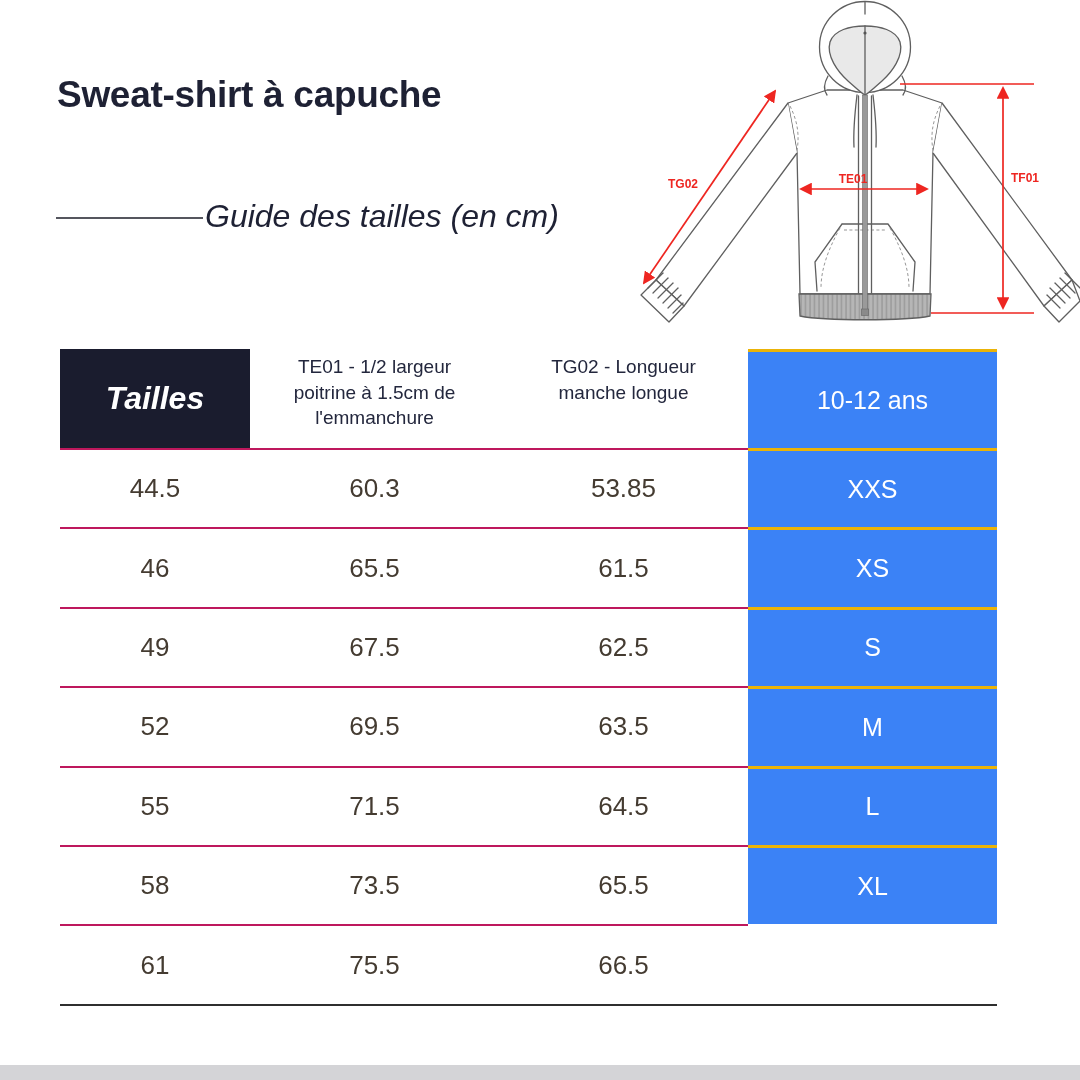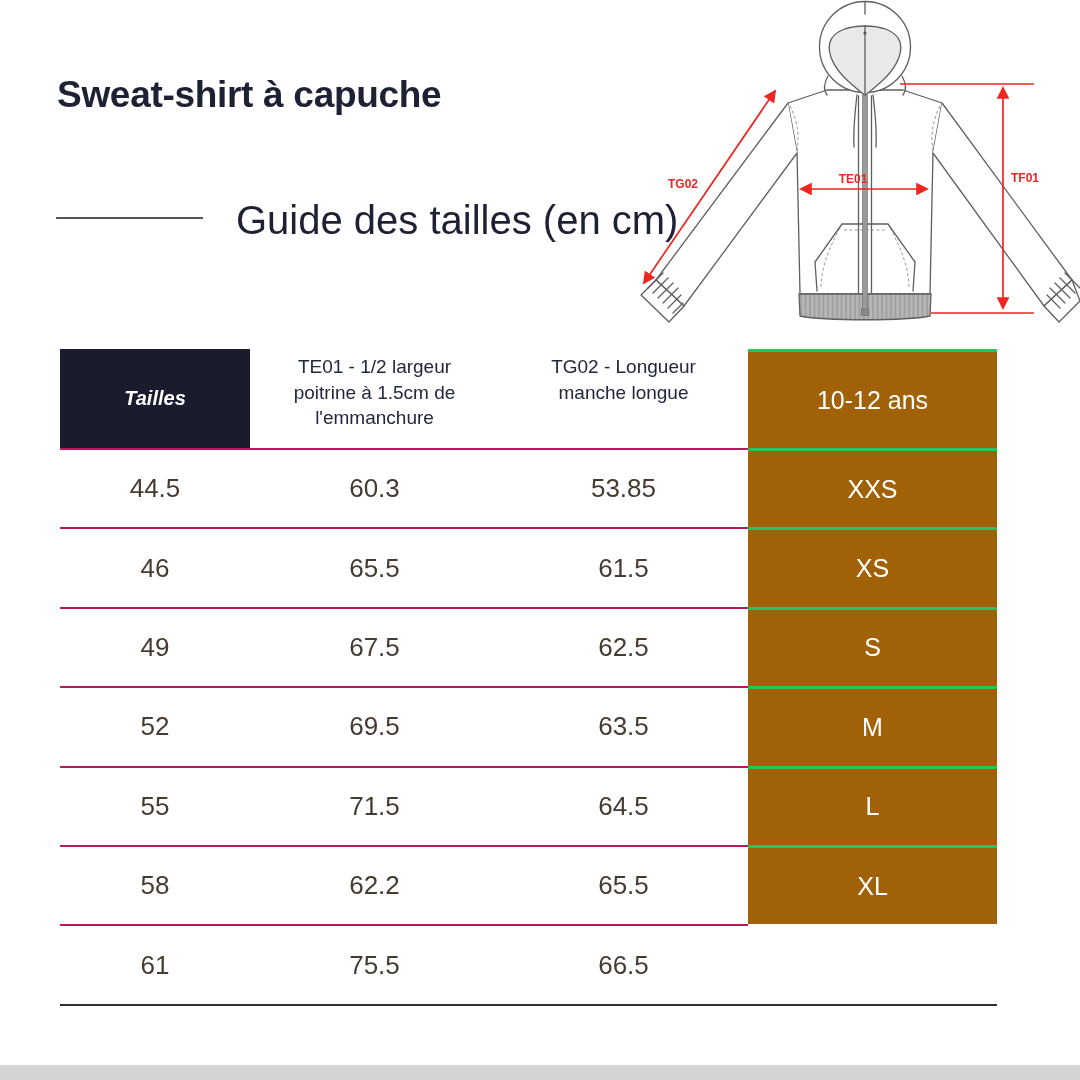--- a/index.html
+++ b/index.html
@@ -9,47 +9,47 @@
   }
   .page-title{
     position:absolute;left:57px;top:74px;
     font-size:37px;font-weight:bold;color:#1e2134;letter-spacing:-0.3px;
   }
   .subtitle-line{
     position:absolute;left:56px;top:217px;width:147px;height:2px;background:#55565e;
   }
   .subtitle{
     position:absolute;left:205px;top:198px;
-    font-size:40px;color:#1e2134;margin-left:31px;
+    font-size:32px;font-style:italic;color:#1e2134;
   }
   .hoodie{position:absolute;left:620px;top:0;width:460px;height:330px;}
 
   .size-table{
     position:absolute;left:60px;top:349px;width:937px;
     display:grid;
     grid-template-columns:190px 249px 249px 249px;
     grid-template-rows:99px repeat(7,79.4px);
     border-bottom:2px solid #2f2f2f;
   }
   .t-corner{
     background:#1a1c2e;color:#ffffff;
     display:flex;align-items:center;justify-content:center;
-    font-size:20px;font-weight:bold;font-style:italic;
+    font-size:32px;font-weight:bold;font-style:italic;
   }
   .t-head{
     background:#ffffff;color:#23273d;
     font-size:19px;font-weight:normal;line-height:1.35;text-align:center;
     padding-top:5px;
     display:flex;align-items:flex-start;justify-content:center;
   }
   .t-head span{display:block;max-width:206px;}
   .t-size{
-    background:#a16207;color:#ffffff;
+    background:#3b82f6;color:#ffffff;
     display:flex;align-items:center;justify-content:center;
-    font-size:25px;border-top:3px solid #22c55e;
+    font-size:25px;border-top:3px solid #eab308;
   }
   .t-val{
     background:#ffffff;color:#443b31;font-size:26px;
     display:flex;align-items:center;justify-content:center;
     border-top:2px solid #be185d;
   }
   .bottom-bar{
     position:absolute;left:0;bottom:0;width:1080px;height:15px;background:#d4d4d7;
   }
   .sketch{stroke:#5f5f5f;stroke-width:1.3;fill:none;stroke-linejoin:round;stroke-linecap:round;}
@@ -164,21 +164,21 @@
     <div class="t-val">69.5</div>
     <div class="t-val">63.5</div>
 
     <div class="t-size">M</div>
     <div class="t-val">55</div>
     <div class="t-val">71.5</div>
     <div class="t-val">64.5</div>
 
     <div class="t-size">L</div>
     <div class="t-val">58</div>
-    <div class="t-val">62.2</div>
+    <div class="t-val">73.5</div>
     <div class="t-val">65.5</div>
 
     <div class="t-size">XL</div>
     <div class="t-val">61</div>
     <div class="t-val">75.5</div>
     <div class="t-val">66.5</div>
   </div>
 
   <div class="bottom-bar"></div>
 </div>

